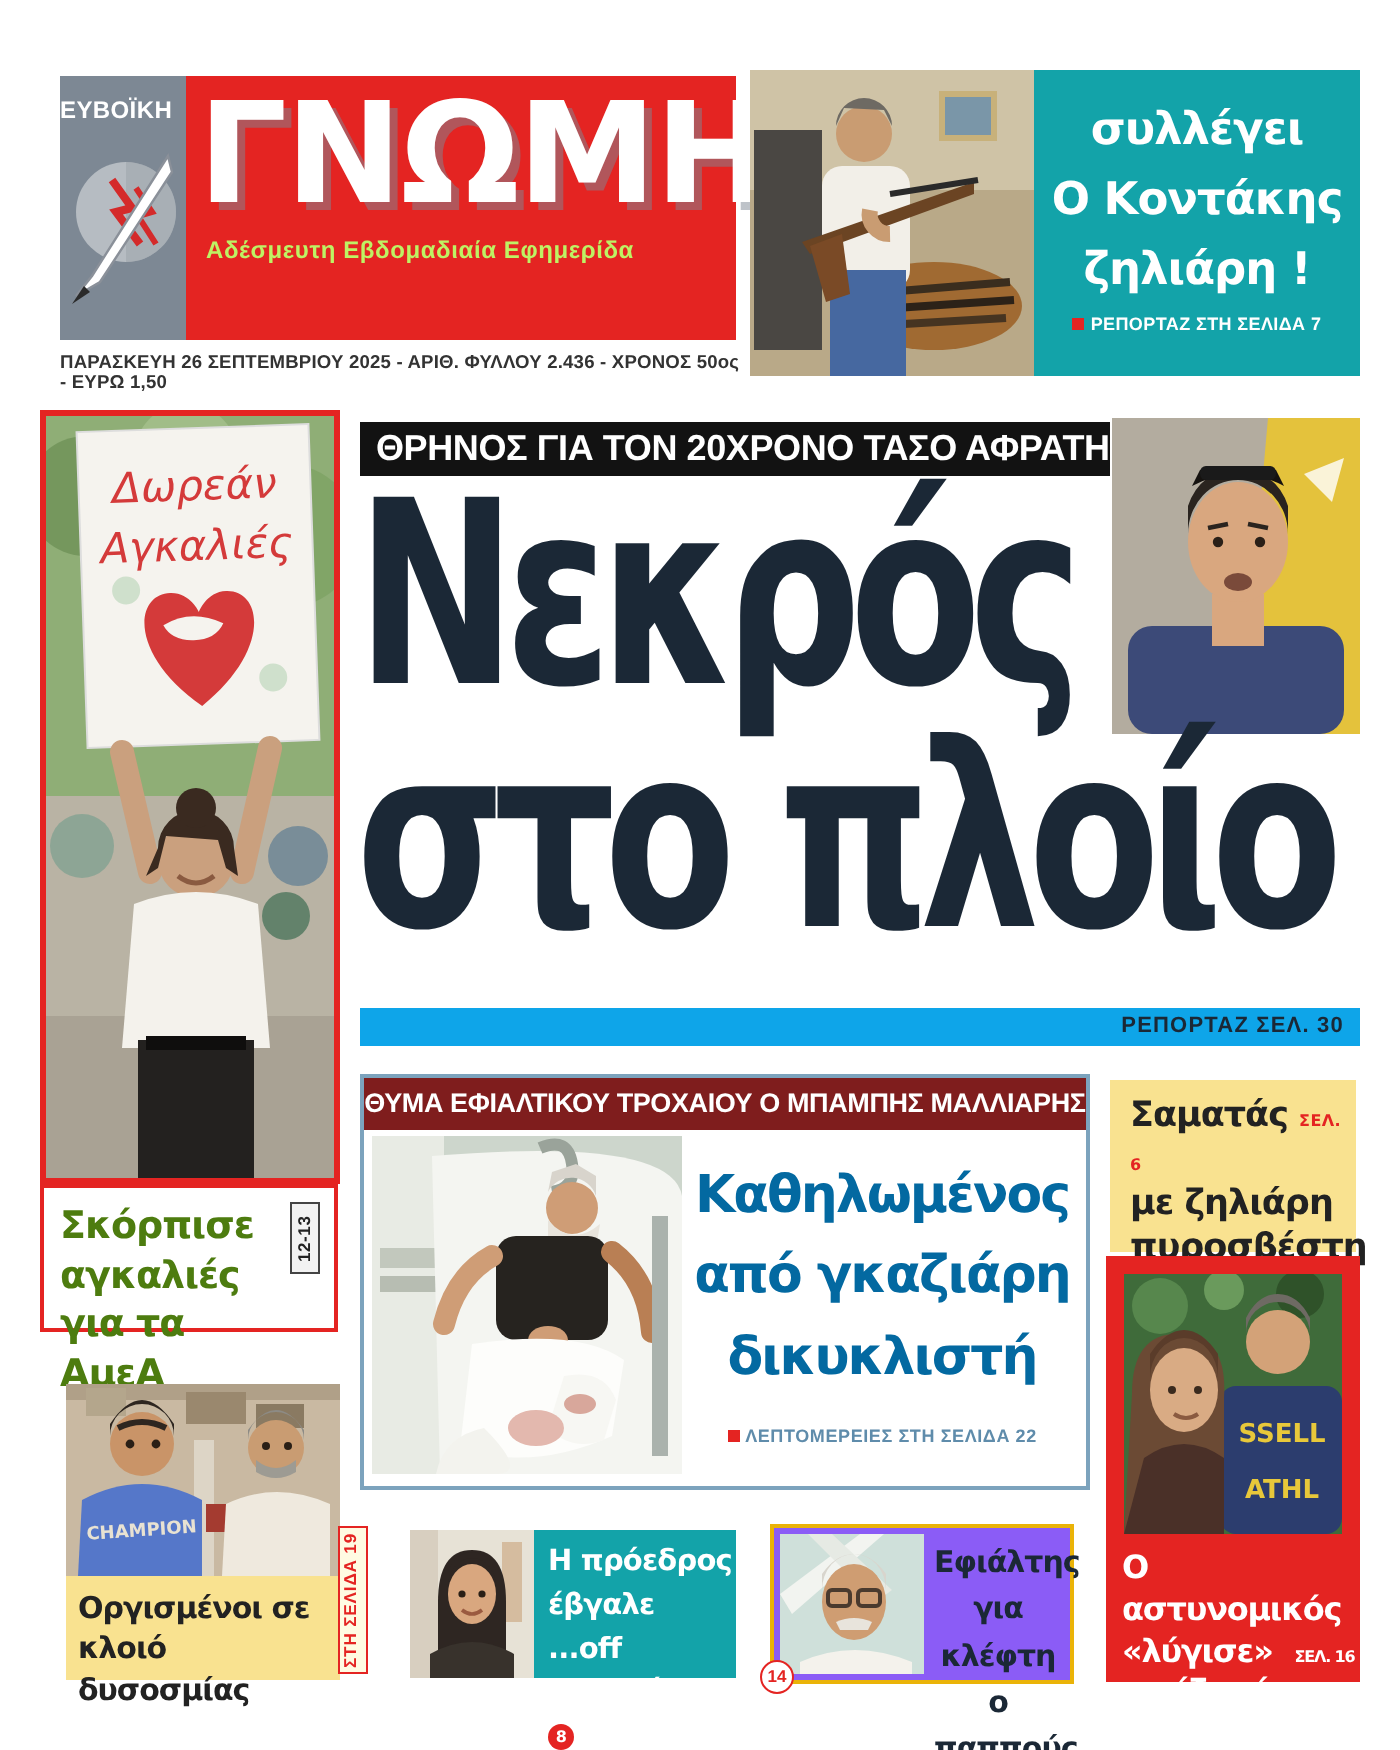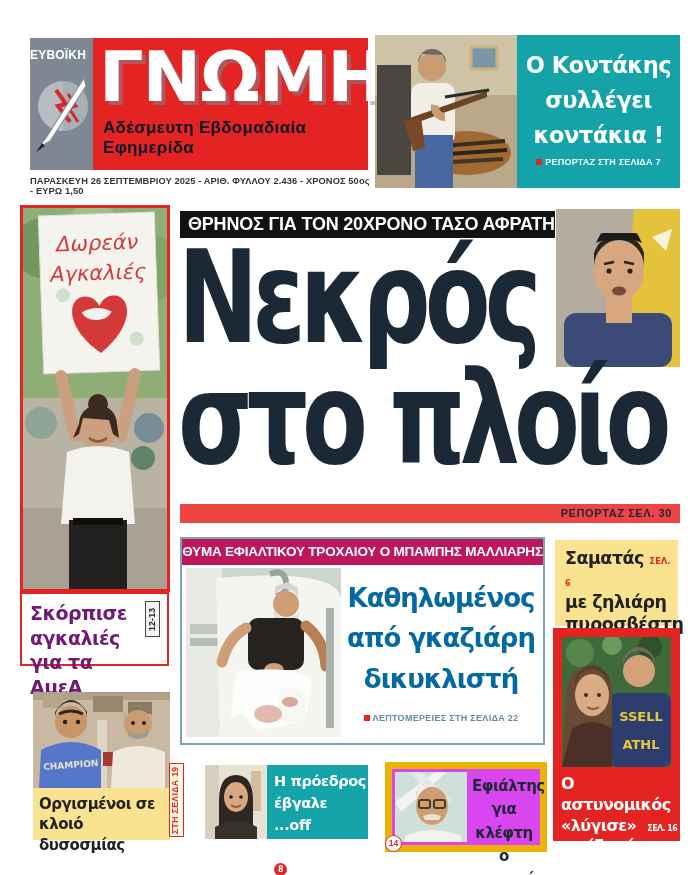--- a/index.html
+++ b/index.html
@@ -9,65 +9,65 @@
   .center{text-align:center;}
   .vert{writing-mode:vertical-rl;transform:rotate(180deg);}
   .sq{display:inline-block;width:8px;height:8px;background:#e42422;margin-right:4px;}
   .sq.sm{width:6px;height:6px;margin-right:3px;}
   svg{display:block;}
   
   .mast-gray{background:#7d8894;}
   .mast-red{background:#e42422;}
   .gnomi{font-family:"DejaVu Sans",sans-serif;font-weight:bold;font-size:70px;line-height:1;
          letter-spacing:-1px;color:#fff;text-shadow:4px 4px 0 rgba(125,136,148,.5);}
-  .mast-sub{font-size:17px;font-weight:bold;color:#0f172a;letter-spacing:.3px;}
+  .mast-sub{font-size:12px;font-weight:bold;color:#bef264;letter-spacing:.3px;}
   .dateline{font-size:9.3px;font-weight:bold;color:#333;letter-spacing:.1px;}
   
   .kicker-black{background:#121212;color:#fff;font-weight:bold;font-size:18px;
                 letter-spacing:-0.2px;line-height:27px;padding-left:8px;}
   .headline{font-family:"DejaVu Sans",sans-serif;font-weight:bold;color:#1b2836;
             font-size:96px;line-height:.95;letter-spacing:-6px;transform:scaleY(1.33);
             transform-origin:top left;white-space:nowrap;}
-  .gray-strip{background:#ef4444;color:#1b2836;font-weight:bold;font-size:11px;
+  .gray-strip{background:#0ea5e9;color:#1b2836;font-weight:bold;font-size:11px;
               letter-spacing:.6px;line-height:19px;text-align:right;padding-right:8px;}
   
   .acc-box{border:2px solid #7ca3bd;background:#fff;}
-  .acc-head{background:#be185d;color:#fff;font-weight:bold;font-size:13.5px;
+  .acc-head{background:#7f1d1d;color:#fff;font-weight:bold;font-size:13.5px;
             letter-spacing:-0.2px;line-height:26px;text-align:center;}
   .acc-headline{font-family:"DejaVu Sans",sans-serif;font-weight:bold;color:#0369a1;
                 font-size:26px;line-height:1.55;letter-spacing:-1px;text-align:center;}
   .acc-foot{font-size:9px;font-weight:bold;color:#5f8cab;letter-spacing:.3px;}
   
   .yellow-box{background:#f9e290;color:#222;}
   .side-title{font-family:"DejaVu Sans",sans-serif;font-weight:bold;font-size:17.5px;
               line-height:1.25;letter-spacing:-0.5px;}
   .pg-red{color:#e42422;font-size:8px;font-weight:bold;letter-spacing:.2px;}
   .red-box{background:#e42422;}
   .red-box-title{font-family:"DejaVu Sans",sans-serif;font-weight:bold;color:#fff;
                  font-size:16px;line-height:1.3;letter-spacing:-0.6px;}
   .pg-white{color:#fff;font-size:8px;font-weight:bold;}
   
   .caption-yellow{background:#f9e290;color:#222;font-family:"DejaVu Sans",sans-serif;
                   font-weight:bold;font-size:15px;line-height:1.35;letter-spacing:-0.5px;
                   padding:6px 6px;}
   .teal-box{background:#13a3a9;color:#fff;}
   .teal-title{font-family:"DejaVu Sans",sans-serif;font-weight:bold;font-size:14.5px;
               line-height:1.5;letter-spacing:-0.4px;}
-  .grandpa-box{background:#d946ef;border:7px solid #eab308;}
+  .grandpa-box{background:#8b5cf6;border:2px solid #eab308;}
   .grandpa-title{font-family:"DejaVu Sans",sans-serif;font-weight:bold;color:#1b2836;
                  font-size:15px;line-height:1.55;letter-spacing:-0.5px;text-align:center;}
   .badge-circle{background:#e42422;color:#fff;border-radius:50%;width:13px;height:13px;
                 display:inline-block;font-size:8px;font-weight:bold;line-height:13px;
                 text-align:center;vertical-align:middle;}
   .badge-ring{background:#fff;border:1.6px solid #e42422;color:#e42422;border-radius:50%;
               width:15px;height:15px;font-size:8.5px;font-weight:bold;line-height:15px;
               text-align:center;}
   .strip-vert{background:#fffbe2;border:1.6px solid #e42422;color:#e42422;
               font-size:8.6px;font-weight:bold;letter-spacing:.4px;text-align:center;}
-  .hug-caption{font-family:"DejaVu Sans",sans-serif;font-weight:bold;color:#701a75;
+  .hug-caption{font-family:"DejaVu Sans",sans-serif;font-weight:bold;color:#4d7c0f;
                font-size:19px;line-height:1.3;letter-spacing:-0.5px;}
   .badge-pages{border:1px solid #444;background:#f2f2f2;color:#222;font-size:8.5px;
                font-weight:bold;text-align:center;letter-spacing:.3px;}
   .kontakis-title{font-family:"DejaVu Sans",sans-serif;font-weight:bold;color:#fff;
                   font-size:22.5px;line-height:1.55;letter-spacing:-0.5px;text-align:center;}
   .kontakis-foot{color:#fff;font-size:9px;font-weight:bold;letter-spacing:.2px;}
   .evoiki{color:#fff;font-weight:bold;font-size:12px;letter-spacing:.2px;text-align:left;}
 </style>
 </head>
 <body>
@@ -109,23 +109,23 @@
       <rect x="40" y="100" width="38" height="53" fill="#4668a0"></rect>
       <path d="M26 86 L112 56 L112 62 L30 92 Z" fill="#6b4423"></path>
       <line x1="70" y1="62" x2="114" y2="55" stroke="#2a2a2a" stroke-width="3"></line>
       <path d="M30 88 L46 82 L50 112 L38 116 Z" fill="#7a4a26"></path>
       <path d="M60 70 a10 10 0 0 0 10 12" fill="none" stroke="#c99c72" stroke-width="8"></path>
     </svg>
   </div>
 
   <div class="abs teal-box" style="left:517px;top:35px;width:163px;height:153px;background:#13a3a9;">
     <div class="kontakis-title" style="margin-top:13px;">
+      <div>συλλέγει</div>
       <div>Ο Κοντάκης</div>
-      <div>συλλέγει</div>
-      <div>κοντάκια !</div>
+      <div>ζηλιάρη !</div>
     </div>
     <div class="kontakis-foot center" style="margin-top:4px;">
       <span class="sq sm"></span><span>ΡΕΠΟΡΤΑΖ ΣΤΗ ΣΕΛΙΔΑ 7</span>
     </div>
   </div>
 
   <div class="abs" style="left:20px;top:205px;width:144px;height:381px;border:3px solid #e42422;background:#fff;">
     <svg width="144" height="381" viewBox="0 0 144 381" preserveAspectRatio="none">
       <rect width="144" height="381" fill="#8fae76"></rect>
       <circle cx="20" cy="40" r="30" fill="#6e9157" opacity=".8"></circle>

